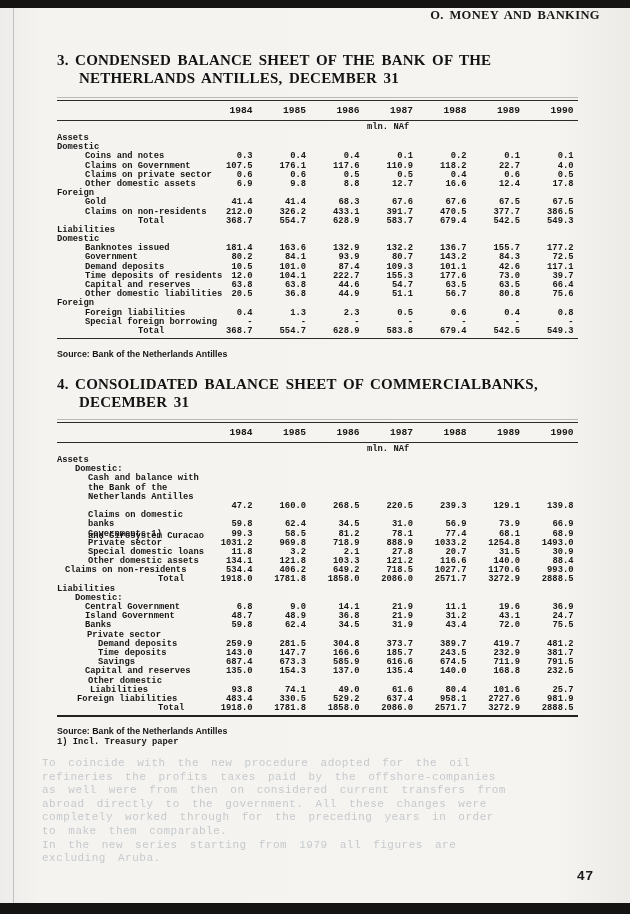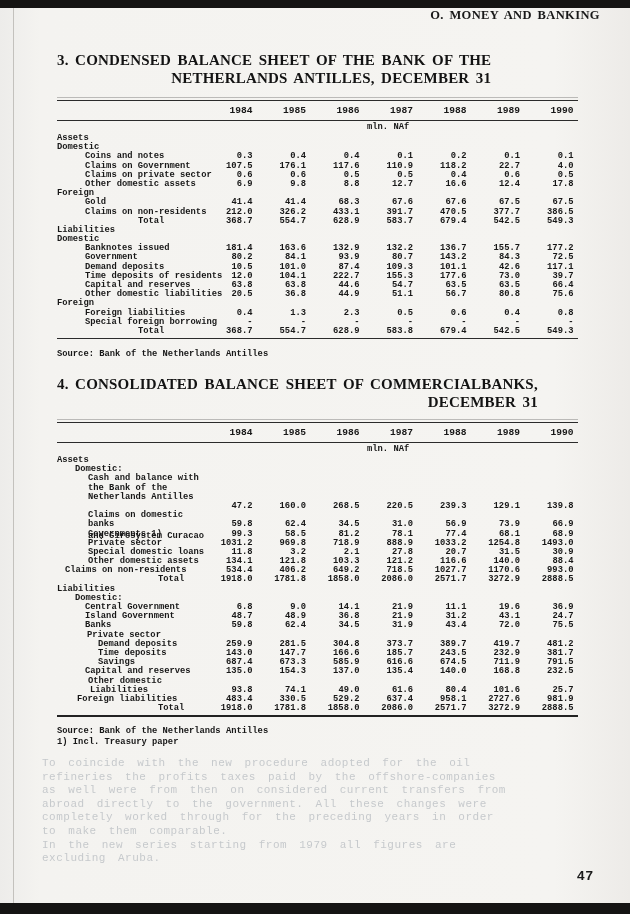--- a/index.html
+++ b/index.html
@@ -7,38 +7,38 @@
         background:linear-gradient(to right,#edecea 0,#f4f3f0 40px,#f5f4f1 88%,#edebe8 100%);
         font-family:"Liberation Sans",sans-serif;}
   .bar{position:absolute;left:0;width:630px;background:#151413;}
   .bar.top{top:0;height:8px;}
   .bar.bottom{bottom:0;height:11px;}
   .edge-line{position:absolute;left:13px;top:8px;bottom:11px;width:1px;background:#c3c1bd;}
   .hdr{position:absolute;top:8px;right:30px;font-family:"Liberation Serif",serif;
        font-weight:bold;font-size:12.5px;letter-spacing:.4px;word-spacing:2px;color:#191919;}
   .title{position:absolute;left:57px;font-family:"Liberation Serif",serif;font-weight:bold;
          font-size:15px;line-height:17.5px;letter-spacing:.2px;word-spacing:2.5px;color:#131313;}
-  .title .tl2{padding-left:22px;text-align:right;}
+  .title .tl2{padding-left:22px;}
   .title.t3{top:52px;}
   .title.t4{top:376px;}
   .tbl{position:absolute;left:57px;width:521px;border-top:1.4px solid #2b2b2b;
        font-family:"Liberation Mono","DejaVu Sans Mono",monospace;font-weight:bold;color:#171717;}
   .tbl::before{content:"";position:absolute;top:-4px;left:0;right:0;border-top:1px solid rgba(40,40,40,.28);}
   .tbl.tb3{top:100px;}
   .tbl.tb4{top:422px;}
   .yrow{display:grid;grid-template-columns:145px repeat(7,53.5px);height:19px;line-height:19px;
         border-bottom:1.3px solid #2b2b2b;font-size:9.6px;}
   .yrow .ycol{text-align:right;padding-right:3px;}
   .unit{height:13px;line-height:13px;font-size:8.8px;padding-left:310px;}
   .trow{display:grid;grid-template-columns:145px repeat(7,53.5px);height:9.2px;line-height:9.2px;font-size:8.8px;}
   .tlabel{grid-column:1;white-space:pre;overflow:visible;}
   .tval{text-align:right;padding-right:3px;}
   .rule-bot{border-bottom:1.4px solid #2b2b2b;margin-top:2px;}
   .rule-bot.thick{border-bottom:2.2px solid #222;}
-  .src{position:absolute;left:57px;font-family:Liberation Mono, monospace;
+  .src{position:absolute;left:57px;font-family:Liberation Sans, sans-serif;
        font-weight:bold;font-size:8.8px;color:#171717;white-space:pre;}
   .src.s3{top:349px;}
   .src.s4{top:726px;}
   .fnote{position:absolute;left:57px;top:737px;font-family:"Liberation Mono","DejaVu Sans Mono",monospace;
        font-weight:bold;font-size:8.8px;color:#171717;white-space:pre;}
   .ghost{position:absolute;left:42px;top:757px;width:560px;
          font-family:"Liberation Mono","DejaVu Sans Mono",monospace;font-size:11px;
          color:rgba(100,112,126,.32);letter-spacing:.5px;word-spacing:5px;filter:blur(.3px);}
   .ghost .gline{line-height:13.6px;white-space:nowrap;overflow:hidden;}
   .pageno{position:absolute;top:868px;right:36px;font-weight:bold;font-size:13.5px;

